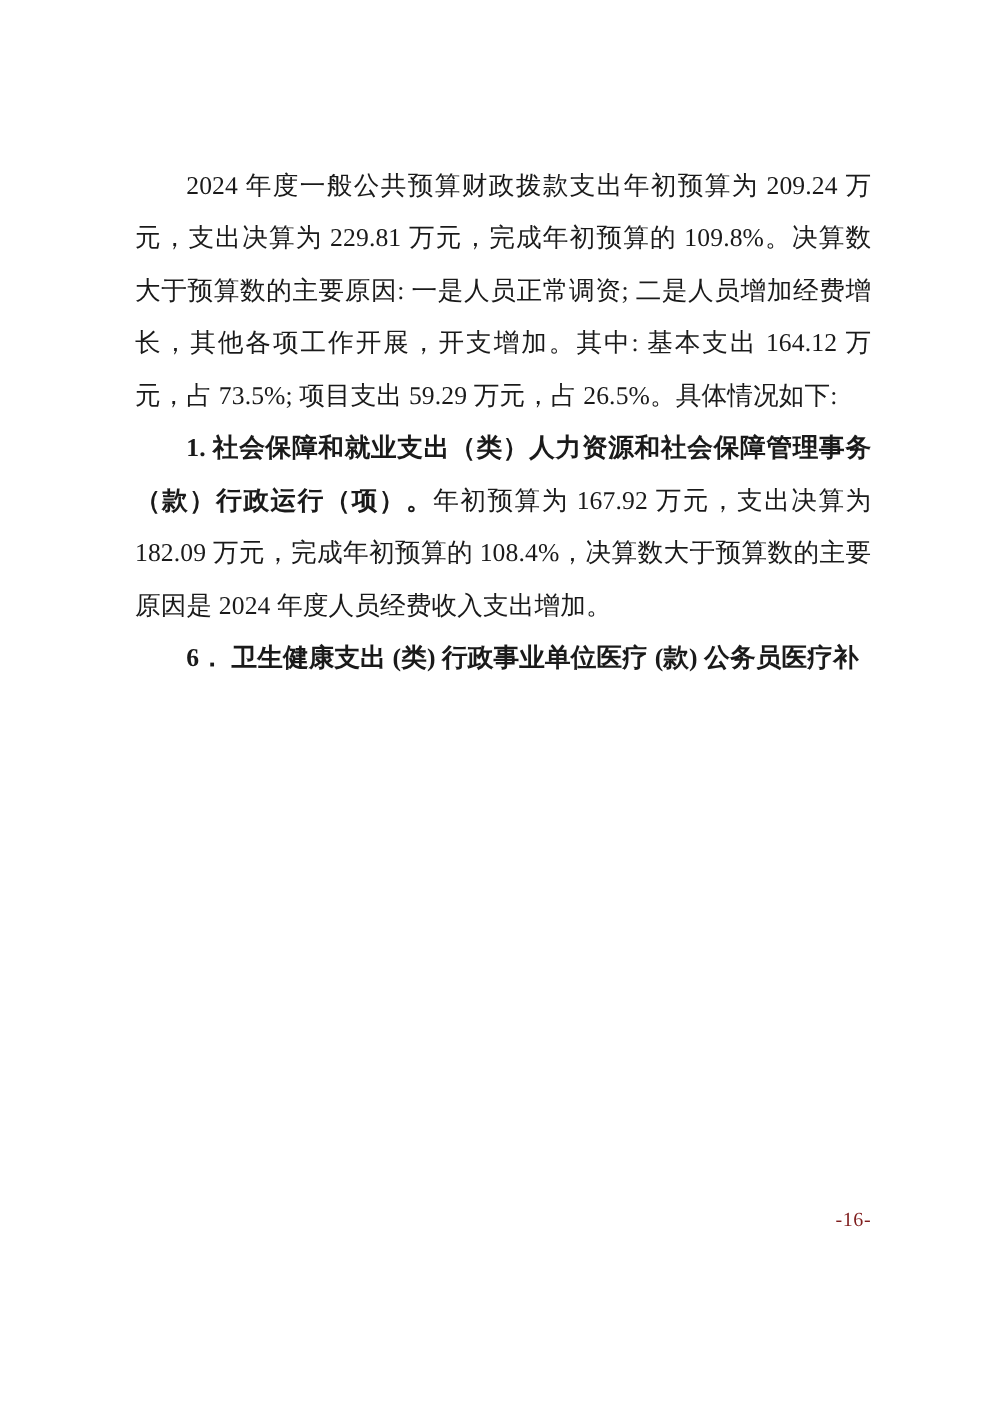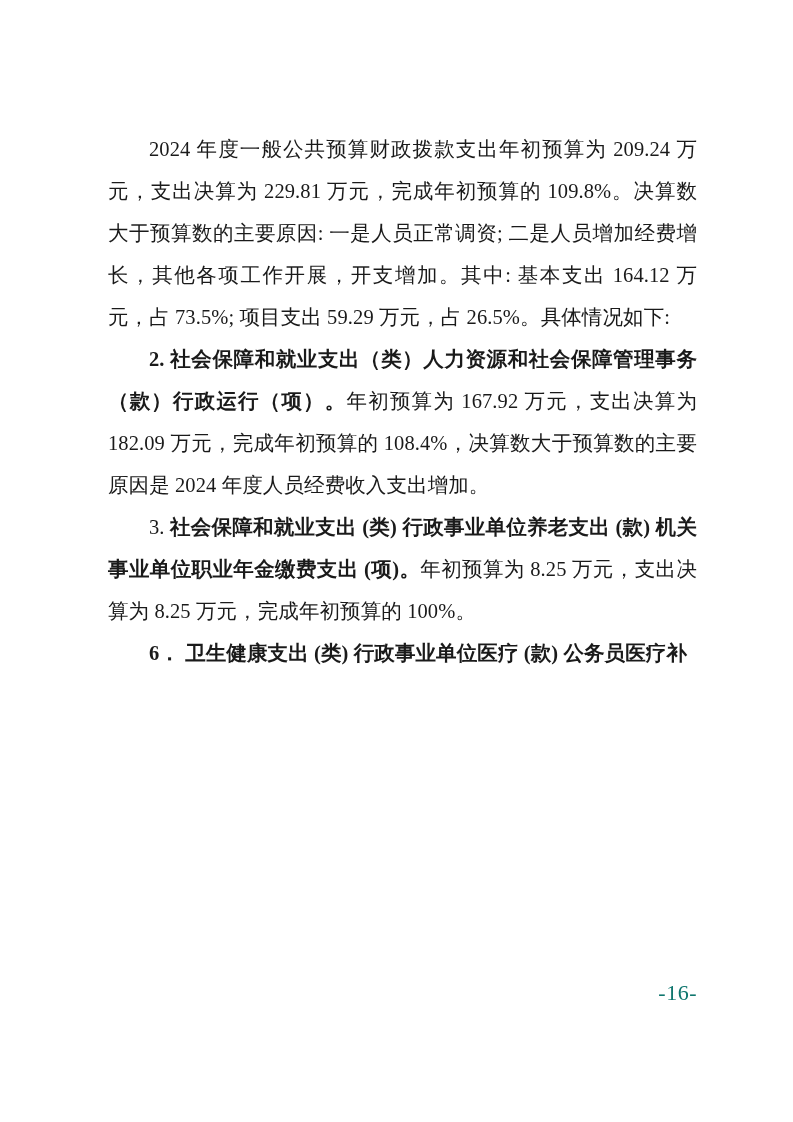--- a/index.html
+++ b/index.html
@@ -38,31 +38,30 @@
     line-height: 42px;
     text-align: justify;
     text-justify: inter-ideograph;
   }
   .b {
     font-weight: bold;
   }
   .page-number {
     position: absolute;
     right: 96px;
-    bottom: 104px;
-    font-size: 22px;
+    bottom: 124px;
+    font-size: 16px;
     font-family: "Liberation Serif", "DejaVu Serif", serif;
-    color: #0f766e;
+    color: #7f1d1d;
     letter-spacing: 0.5px;
   }
 </style>
 </head>
 <body>
 
 <div class="page">
   <div class="body-text">
     <p class="para"><span>2024 年度一般公共预算财政拨款支出年初预算为 209.24 万元，支出决算为 229.81 万元，完成年初预算的 109.8%。决算数大于预算数的主要原因: 一是人员正常调资; 二是人员增加经费增长，其他各项工作开展，开支增加。其中: 基本支出 164.12 万元，占 73.5%; 项目支出 59.29 万元，占 26.5%。具体情况如下:</span></p>
-    <p class="para"><span class="b">2. 社会保障和就业支出（类）人力资源和社会保障管理事务（款）行政运行（项）。</span><span>年初预算为 167.92 万元，支出决算为 182.09 万元，完成年初预算的 108.4%，决算数大于预算数的主要原因是 2024 年度人员经费收入支出增加。</span></p>
-    <p class="para"><span>3. </span><span class="b">社会保障和就业支出 (类) 行政事业单位养老支出 (款) 机关事业单位职业年金缴费支出 (项)。</span><span>年初预算为 8.25 万元，支出决算为 8.25 万元，完成年初预算的 100%。</span></p>
+    <p class="para"><span class="b">1. 社会保障和就业支出（类）人力资源和社会保障管理事务（款）行政运行（项）。</span><span>年初预算为 167.92 万元，支出决算为 182.09 万元，完成年初预算的 108.4%，决算数大于预算数的主要原因是 2024 年度人员经费收入支出增加。</span></p>
     <p class="para"><span class="b">6． 卫生健康支出 (类) 行政事业单位医疗 (款) 公务员医疗补</span></p>
   </div>
   <div class="page-number">-16-</div>
 </div>
 
 </body></html>

